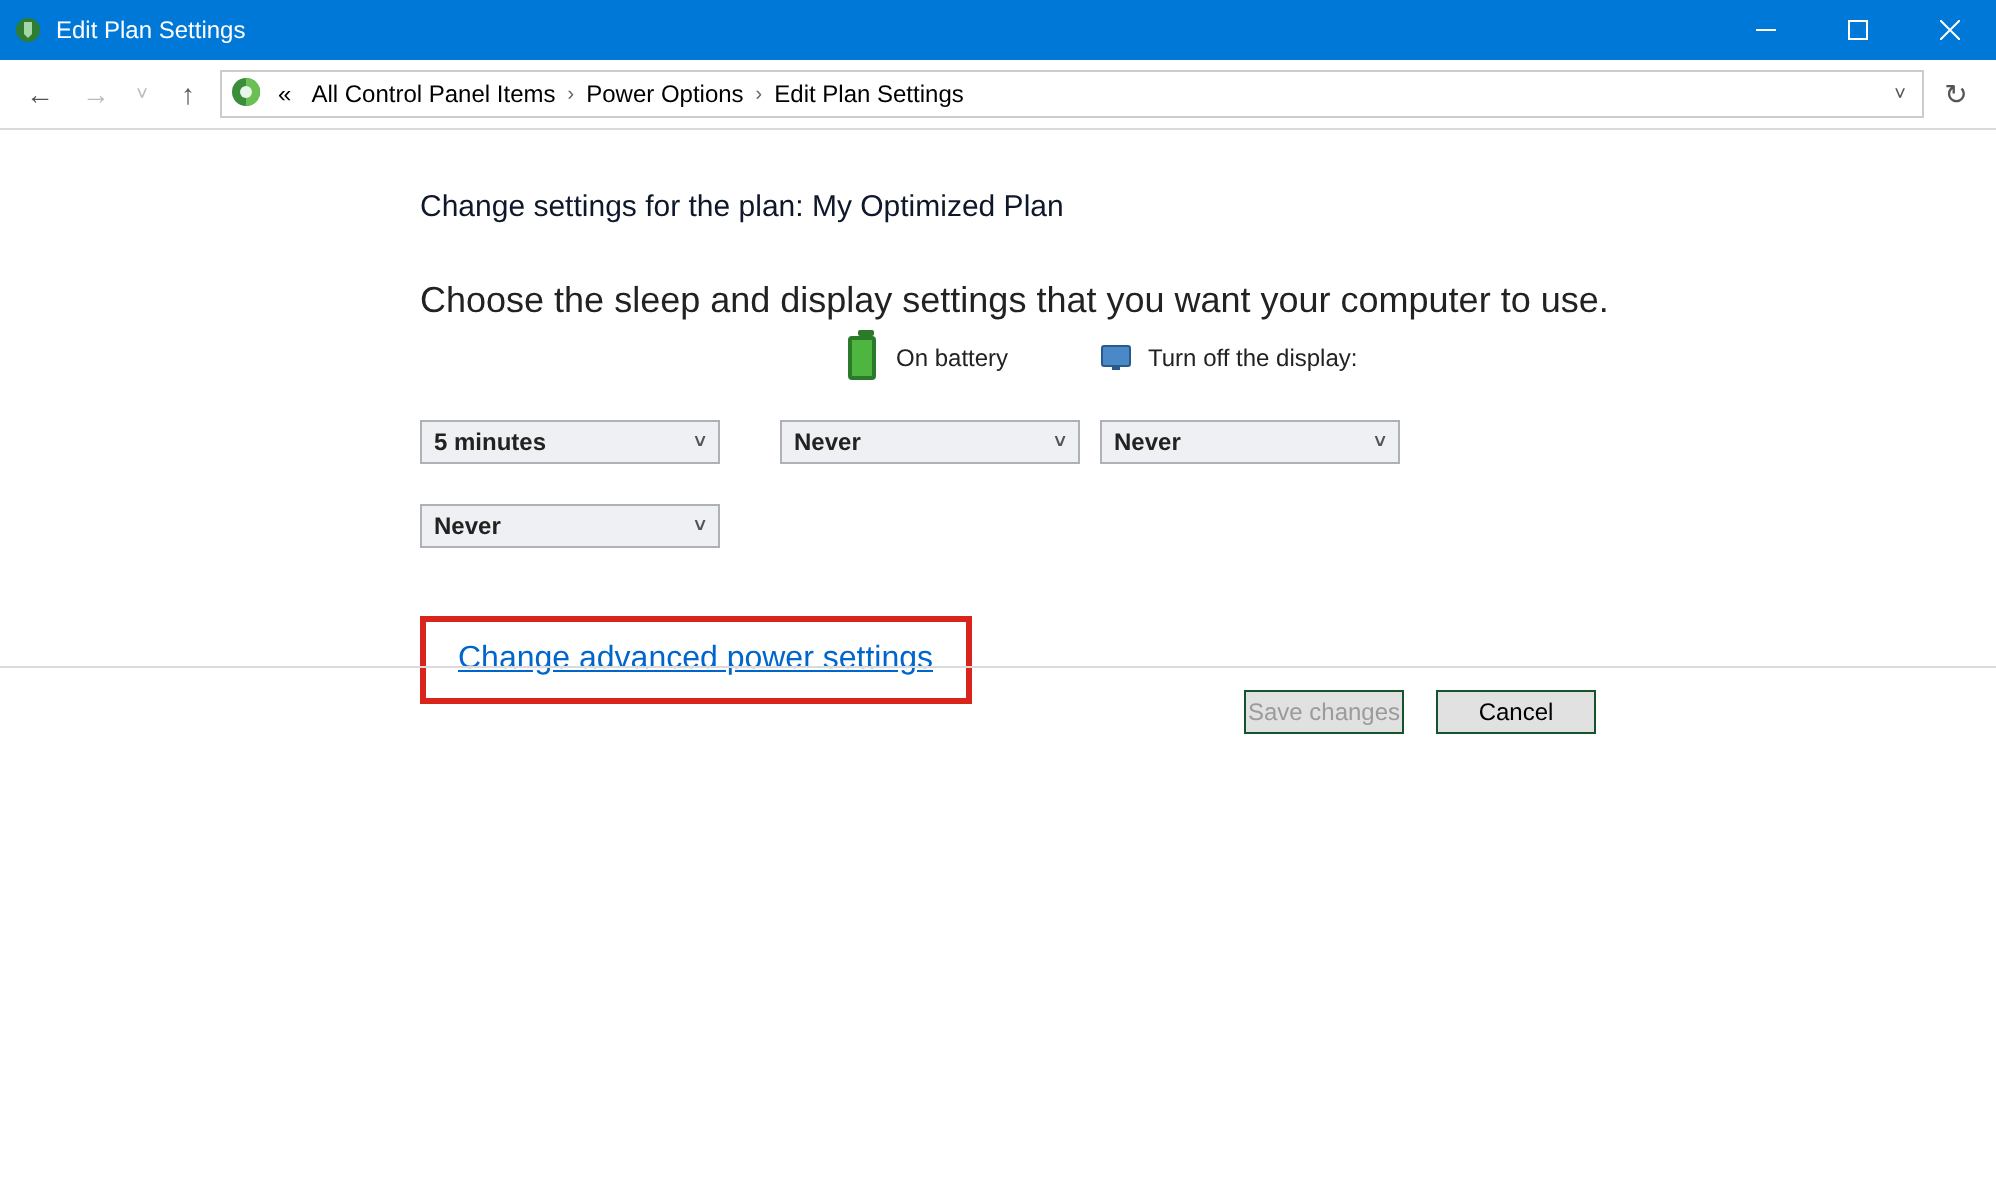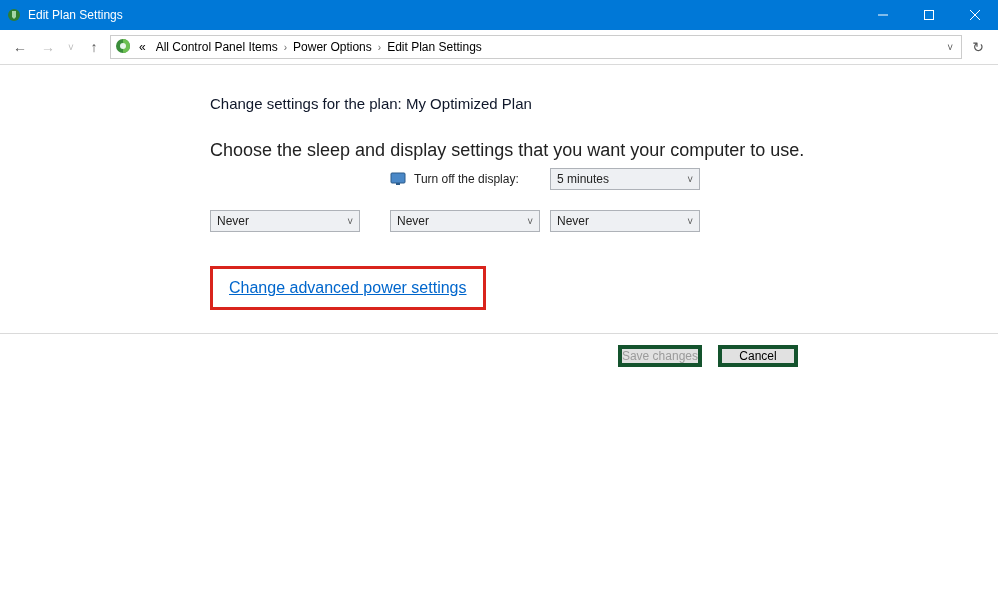--- a/index.html
+++ b/index.html
@@ -32,28 +32,28 @@
 
   .grid { display: grid; grid-template-columns: 180px 160px 160px; row-gap: 20px; align-items: center; }
   .hdr-icon { display: flex; align-items: center; gap: 10px; padding-left: 34px; }
   .battery-icon { width: 14px; height: 22px; border: 2px solid #2a7a2a; border-radius: 2px; background: linear-gradient(#4fb541,#4fb541); position: relative; }
   .battery-icon::before { content: ""; position: absolute; top: -5px; left: 3px; width: 8px; height: 3px; background: #2a7a2a; border-radius: 1px; }
   .plug-icon { font-size: 18px; color: #333; transform: rotate(315deg); }
 
   .rowlabel { display: flex; align-items: center; gap: 8px; }
   .rowlabel .ricon { width: 16px; height: 16px; display: flex; align-items: center; justify-content: center; }
 
-  .combo { height: 22px; width: 150px; border: 1px solid #aeb2b8; background: #eef0f3; display: flex; align-items: center; padding: 0 6px; font-size: 12px; justify-content: space-between; }
+  .combo { height: 22px; width: 150px; border: 1px solid #aeb2b8; background: #eef0f3; display: flex; align-items: center; padding: 0 6px; font-size: 12px; justify-content: space-between; font-weight: bold; }
   .combo .caret { font-size: 10px; color: #555; }
 
   .advlink-box { margin-top: 34px; border: 3px solid #d9241c; padding: 10px 16px; display: inline-block; }
   .advlink { color: #0066cc; font-size: 16px; text-decoration: underline; text-decoration-color: #0066cc; }
   
   .footer2 { position: absolute; top: 333px; left: 0; right: 0; border-top: 1px solid #dadada; height: 44px; display: flex; align-items: center; justify-content: flex-end; padding-right: 200px; gap: 16px; }
-  .btn { min-width: 80px; height: 22px; border: 4px solid #14532d; background: #e1e1e1; font-size: 12px; display: flex; align-items: center; justify-content: center; }
+  .btn { min-width: 80px; height: 22px; border: 1px solid #14532d; background: #e1e1e1; font-size: 12px; display: flex; align-items: center; justify-content: center; }
   .btn.disabled { color: #9b9b9b; }
 </style>
 </head>
 <body>
 
 <div class="titlebar">
   <div class="app-icon">
     <svg width="16" height="16" viewBox="0 0 16 16">
         <circle cx="8" cy="8" r="6" fill="#2e7d32"></circle>
         <path d="M6 4h4v6l-2 2-2-2z" fill="#a5d6a7"></path>
@@ -101,20 +101,24 @@
   </div>
   <div class="refresh">↻</div>
 </div>
 
 <div class="content">
   <div class="heading">Change settings for the plan: My Optimized Plan</div>
   <div class="sub">Choose the sleep and display settings that you want your computer to use.</div>
 
   <div class="grid">
     <div></div>
+    <div class="hdr-icon">
+      <span class="battery-icon"></span>
+      <span>On battery</span>
+    </div>
 
     <div class="rowlabel">
       <span class="ricon">
         <svg width="16" height="16" viewBox="0 0 16 16">
             <rect x="1" y="2" width="14" height="10" rx="1" fill="#4a88c7" stroke="#2a5a8a"></rect>
             <rect x="6" y="12" width="4" height="2" fill="#2a5a8a"></rect>
           </svg>
       </span>
       <span>Turn off the display:</span>
     </div>

